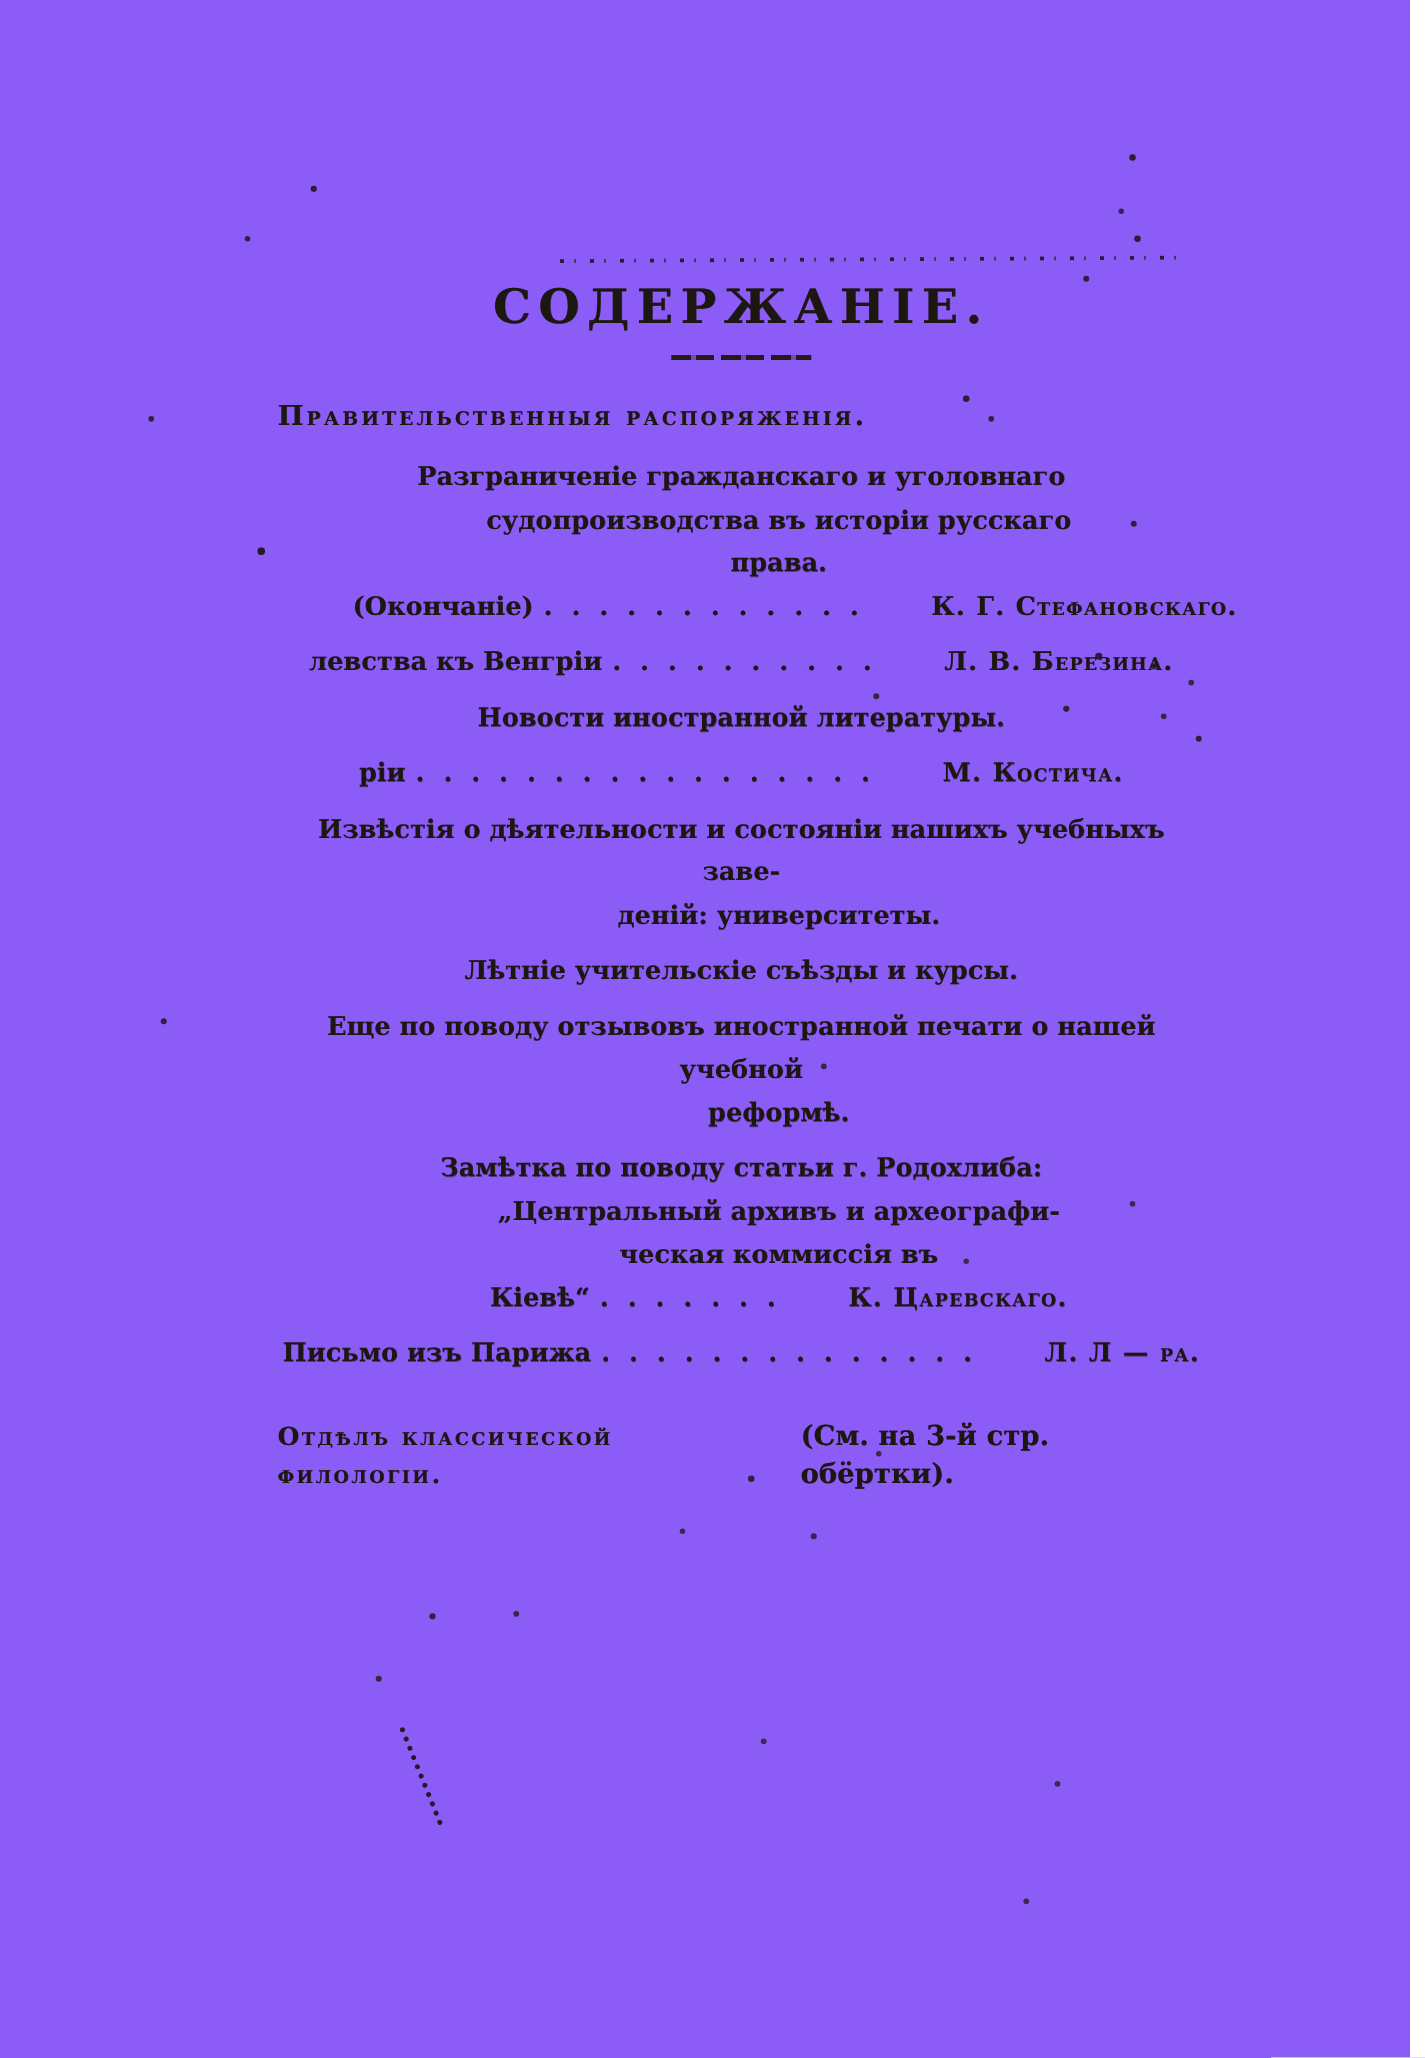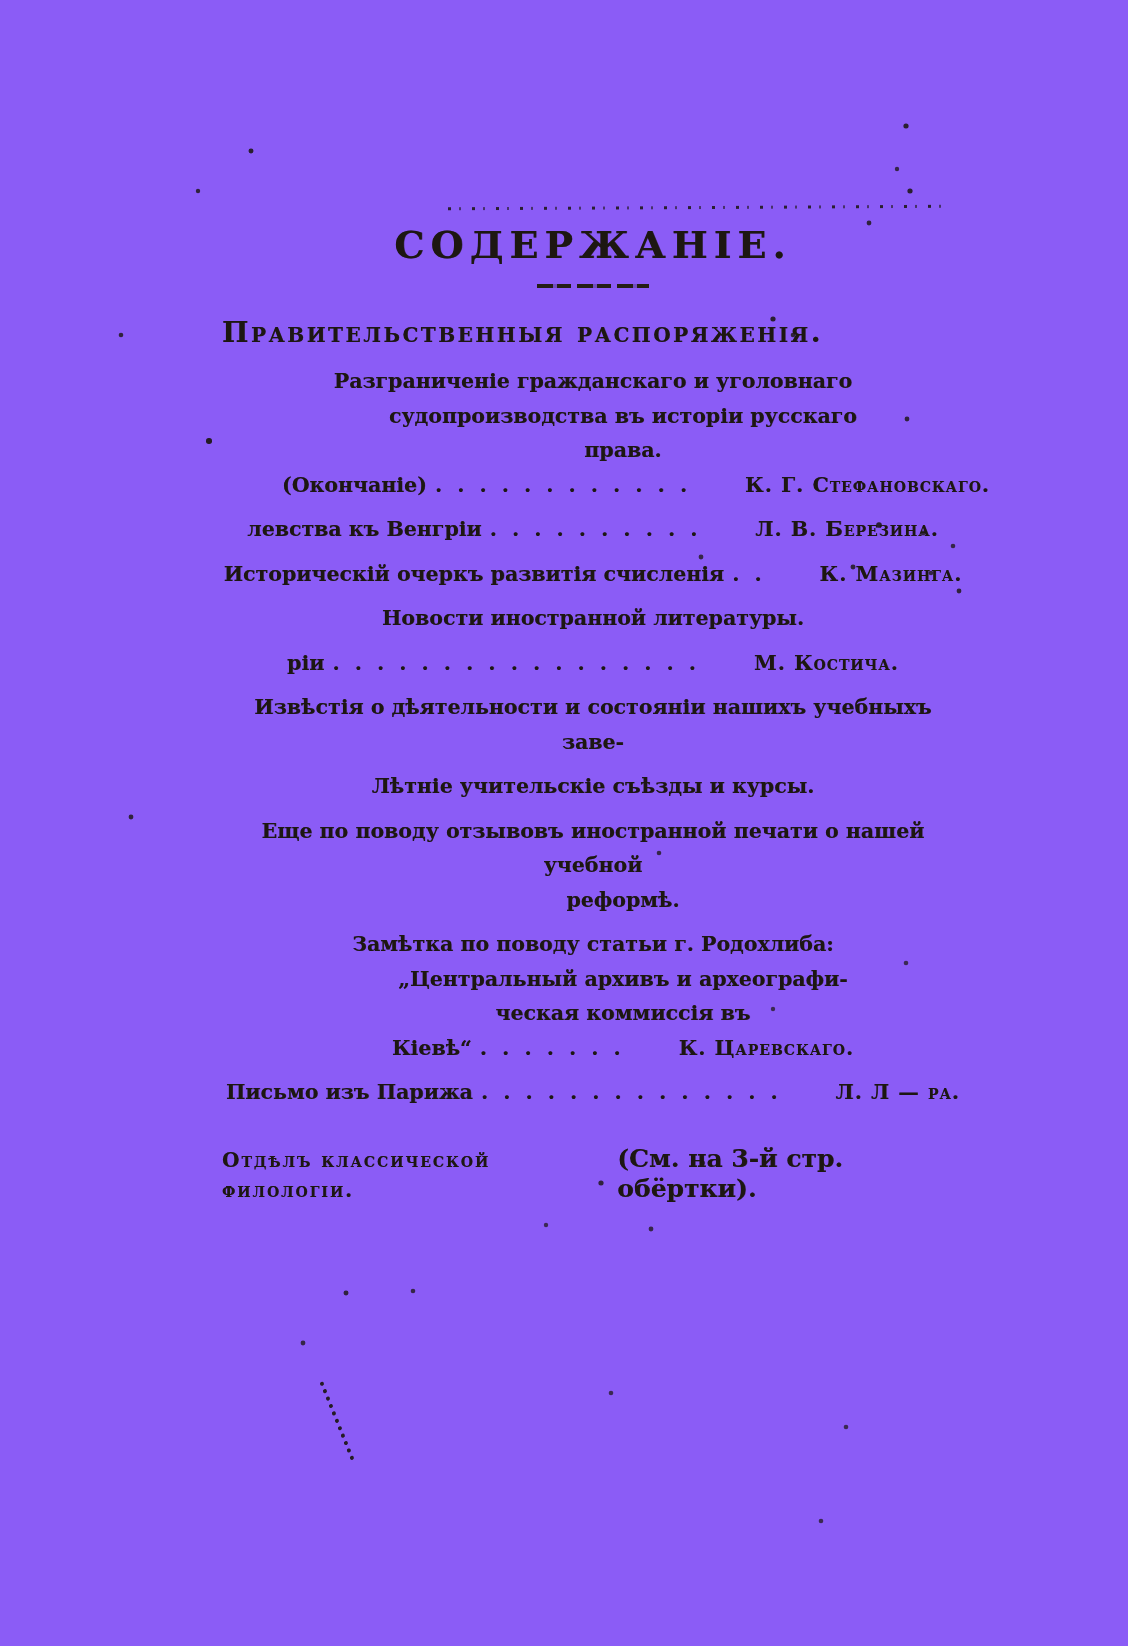--- a/index.html
+++ b/index.html
@@ -24,21 +24,21 @@
     white-space:nowrap;
   }
   .title-rule {
     width:112px; height:4px;
     margin:14px auto 0 auto;
     background:repeating-linear-gradient(90deg,#241d15 0 16px, rgba(36,29,21,.25) 16px 20px, #241d15 20px 34px, transparent 34px 40px);
   }
   .section-heading {
     margin-top:32px;
     margin-bottom:18px;
-    font-size:28px;
+    font-size:22px;
     font-variant:small-caps;
     letter-spacing:2.5px;
     line-height:26px;
     text-shadow:0.3px 0.3px 0 rgba(25,18,10,.55);
   }
   .entry {
     font-size:20.5px;
     line-height:34.5px;
     margin:0 0 10px 0;
     text-shadow:0.3px 0.3px 0 rgba(25,18,10,.5);
@@ -59,21 +59,21 @@
   .footer-line {
     margin-top:34px;
     font-size:20px;
     line-height:30px;
     display:flex;
     align-items:baseline;
     text-shadow:0.3px 0.3px 0 rgba(25,18,10,.55);
     gap:16px;
   }
   .footer-left { font-variant:small-caps; letter-spacing:2px; }
-  .footer-right { font-size:25px; }
+  .footer-right { font-size:22px; }
 
   
   .noise-band {
     position:absolute; left:448px; top:206px; width:498px; height:3px;
     background:repeating-linear-gradient(90deg, rgba(25,20,14,.85) 0 3px, transparent 3px 11px, rgba(25,20,14,.6) 11px 13px, transparent 13px 24px);
     transform:rotate(-0.3deg);
   }
   .squiggle {
     position:absolute; left:334px; top:1374px; width:26px; height:84px;
     border-left:4px dotted rgba(25,20,14,.9);
@@ -140,38 +140,34 @@
         <span>права. (Окончаніе)</span><span class="leader">. . . . . . . . . . . .</span><span class="author">К. Г. Стефановскаго.</span>
       </div>
     </div>
 
     <div class="entry">
       <div class="line">
         <span>левства къ Венгріи</span><span class="leader">. . . . . . . . . .</span><span class="author">Л. В. Березина.</span>
       </div>
     </div>
 
-    <div class="entry">
-      <div class="line">
-        <span>Историческій очеркъ развитія счисленія</span><span class="leader">. .</span><span class="author">К. Мазинга.</span>
-      </div>
-    </div>
 
     <div class="entry">
       <div class="line">Новости иностранной литературы.</div>
     </div>
 
     <div class="entry">
       <div class="line">
         <span>ріи</span><span class="leader">. . . . . . . . . . . . . . . . .</span><span class="author">М. Костича.</span>
       </div>
     </div>
 
     <div class="entry">
       <div class="line">Извѣстія о дѣятельности и состояніи нашихъ учебныхъ заве-</div>
+      <div class="line">деній: университеты.</div>
     </div>
 
     <div class="entry">
       <div class="line">Лѣтніе учительскіе съѣзды и курсы.</div>
     </div>
 
     <div class="entry">
       <div class="line">Еще по поводу отзывовъ иностранной печати о нашей учебной</div>
       <div class="line">реформѣ.</div>
     </div>

